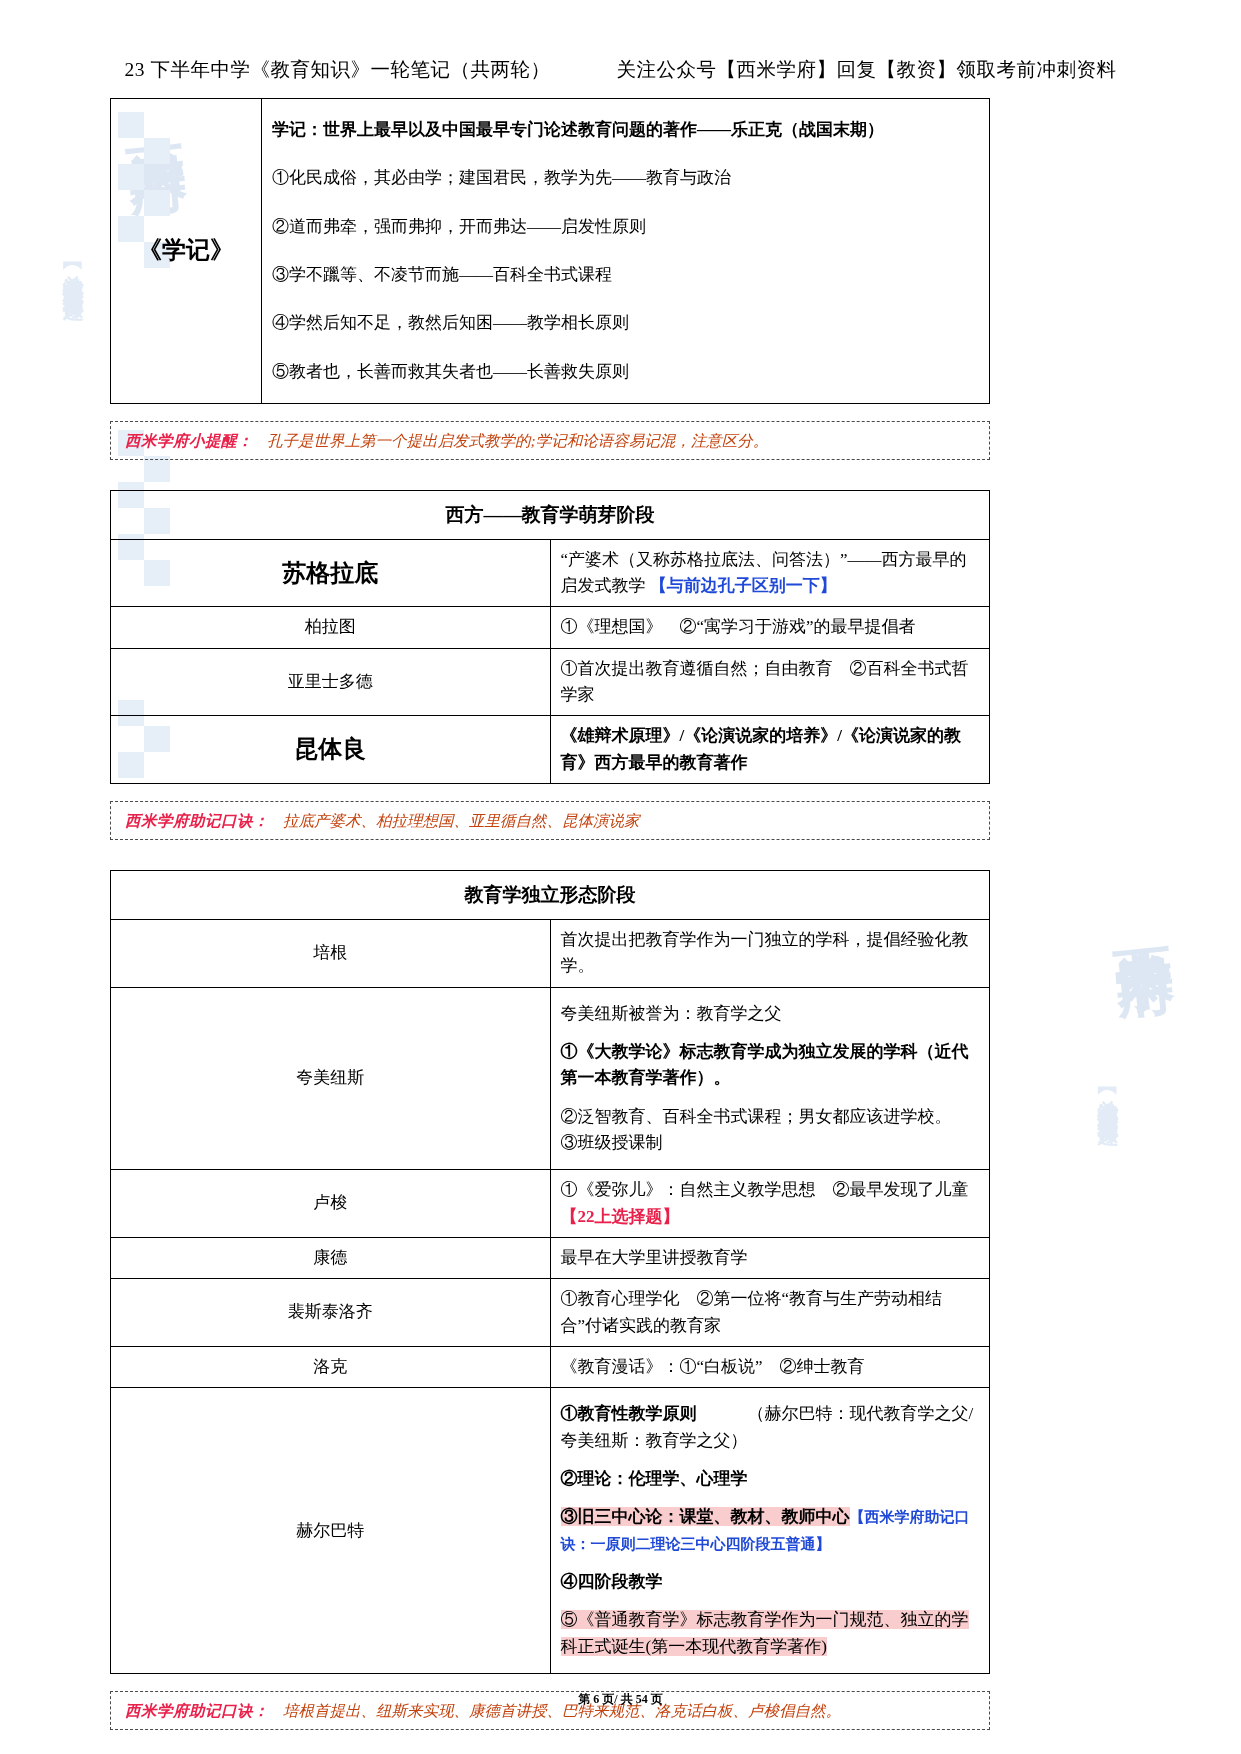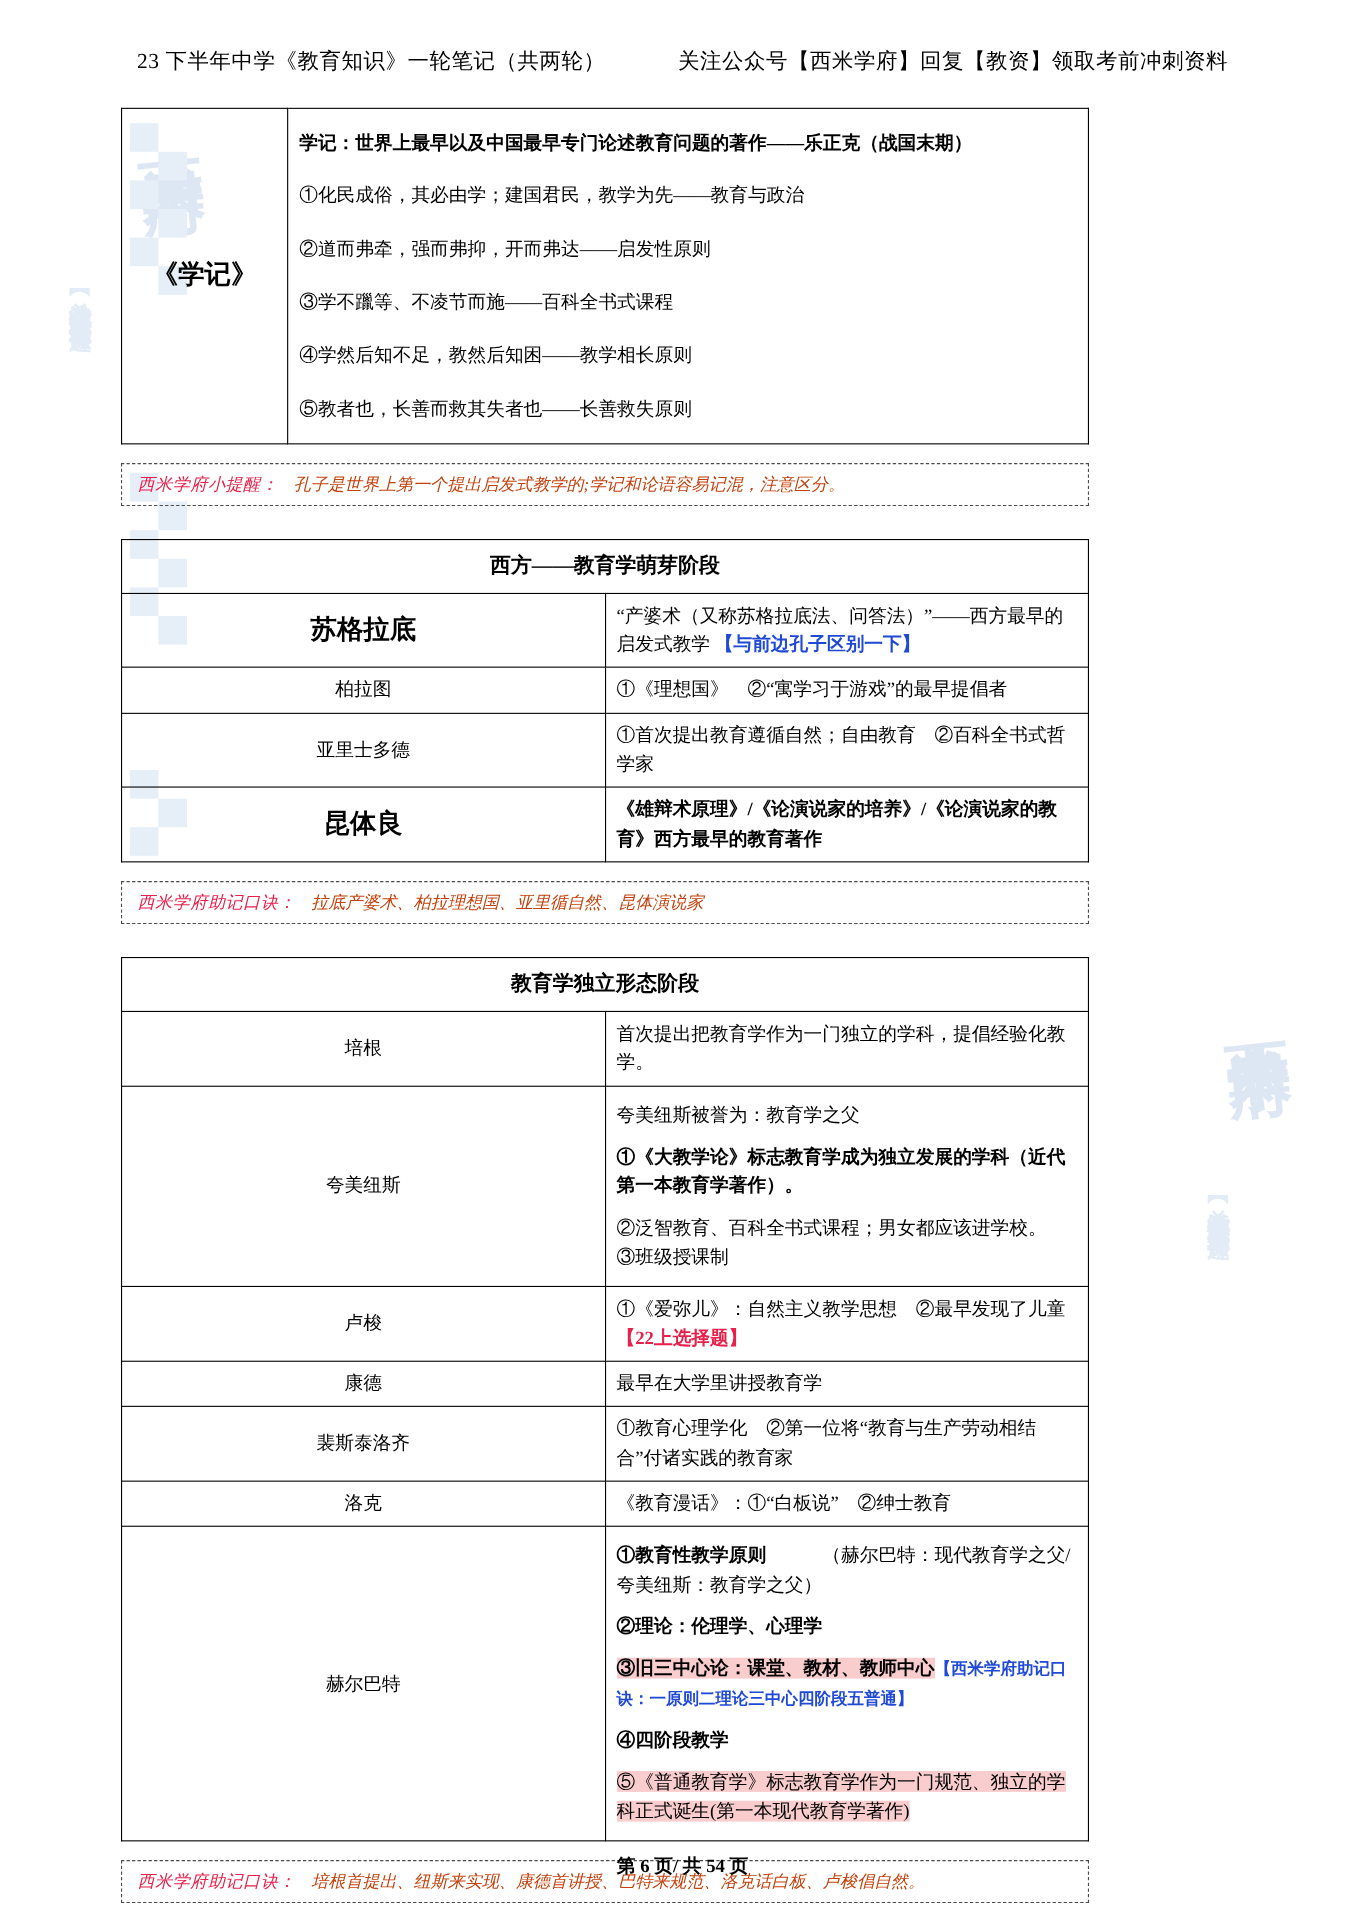--- a/index.html
+++ b/index.html
@@ -73,21 +73,21 @@
   .wm-checks i {
     position: absolute;
     display: block;
     width: 26px; height: 26px;
     background: #e6eef8;
   }
 
   
   .doc-header {
     position: absolute;
-    top: 42px; left: 0; right: 0;
+    top: 56px; left: 0; right: 0;
     display: flex;
     justify-content: center;
     gap: 60px;
     font-size: 19.5px;
     font-family: "Liberation Serif", serif;
     letter-spacing: 0.5px;
     z-index: 3;
     white-space: nowrap;
   }
   .doc-header .hl { margin-left: 6px; }
@@ -139,21 +139,21 @@
   .tipbox {
     border: 1.5px dashed #4a4a4a;
     padding: 7px 14px;
     margin: 17px 0 0 0;
     font-size: 15.5px;
     line-height: 1.5;
     background: transparent;
   }
   .tip-label {
     color: #e8204a;
-    font-weight: 400;
+    font-weight: 700;
     font-style: italic;
     font-family: "Liberation Serif", serif;
     margin-right: 14px;
     letter-spacing: 0.5px;
   }
   .tip-text {
     color: #c2410c;
     font-style: italic;
     font-family: "Liberation Serif", serif;
   }
@@ -166,21 +166,21 @@
   .hi-pink   { background: #f9cdce; }
   .bold      { font-weight: 700; }
   .small-tail{ font-size: 15px; }
 
   
   .doc-footer {
     position: absolute;
     bottom: 46px;
     left: 0; right: 0;
     text-align: center;
-    font-size: 17px;
+    font-size: 12px;
     font-weight: 700;
     font-family: "Liberation Serif", serif;
     z-index: 3;
   }
 </style>
 </head>
 <body>
 
 <div class="page">
 

